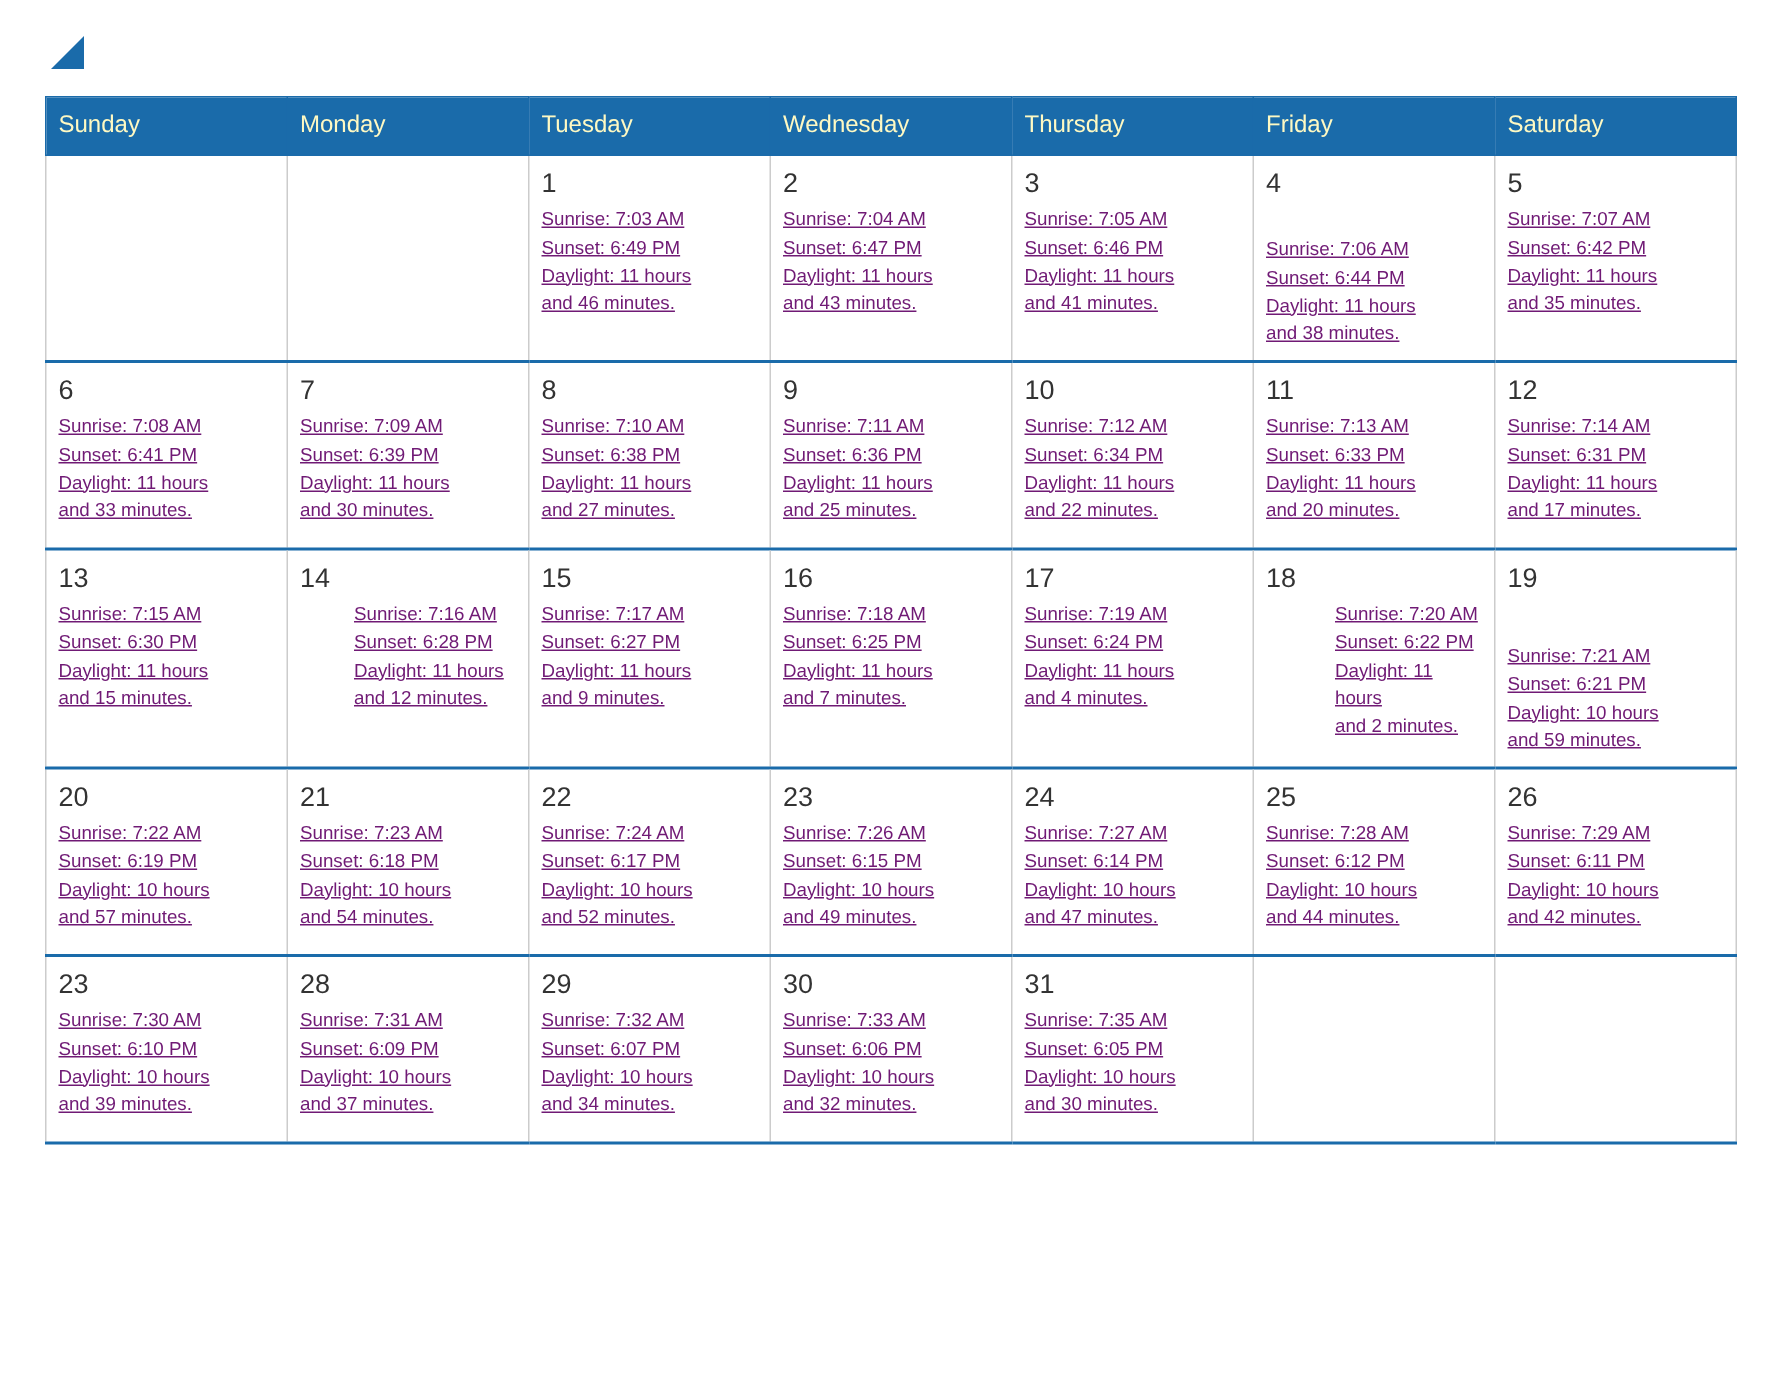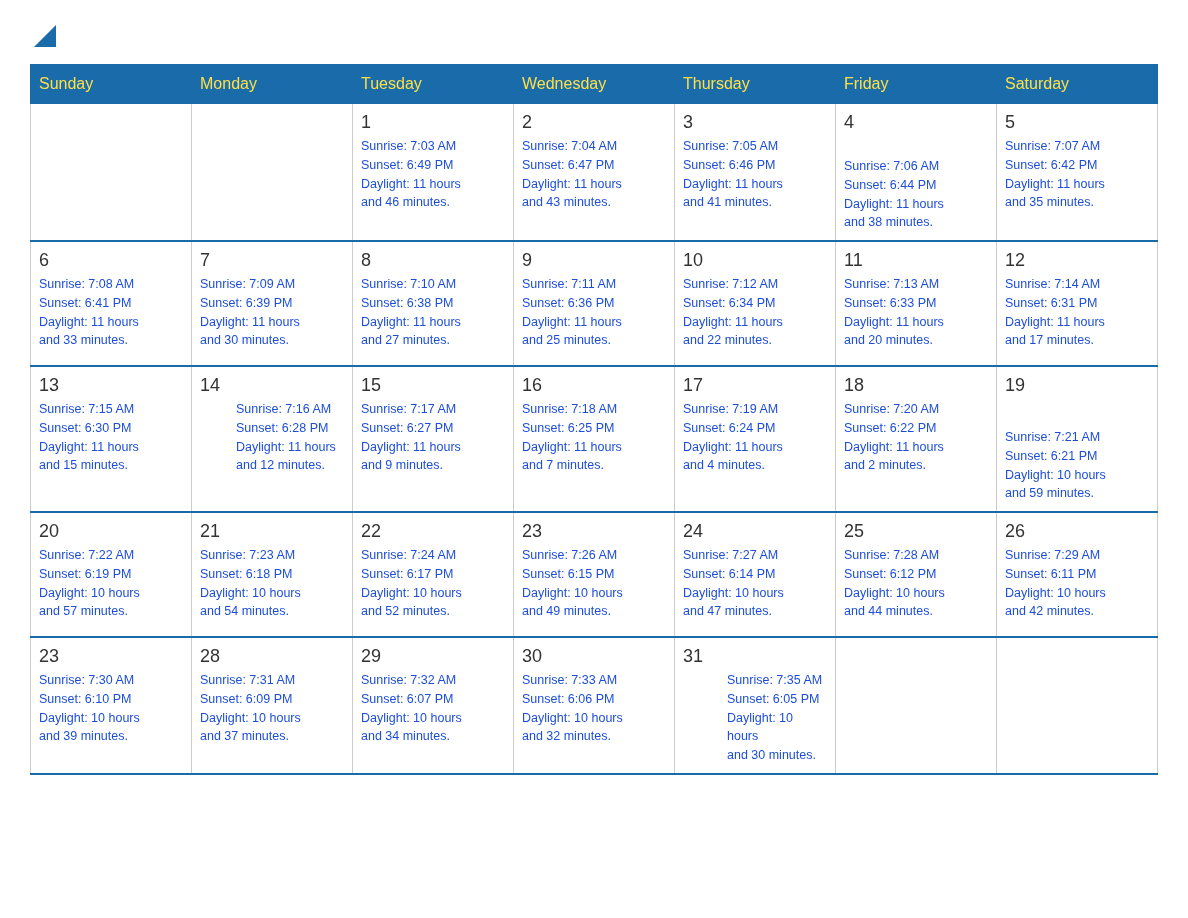--- a/index.html
+++ b/index.html
@@ -29,21 +29,21 @@
       color: #555;
       margin-top: 4px;
     }
     .calendar {
       width: 100%;
       border-collapse: collapse;
       margin-top: 10px;
     }
     .calendar th {
       background-color: #1a6baa;
-      color: #fde047;
+      color: #fef9c3;
       padding: 10px 8px;
       text-align: left;
       font-size: 16px;
       font-weight: normal;
       border: 1px solid #1a6baa;
     }
     .calendar td {
       border: 1px solid #ccc;
       border-bottom: 2px solid #1a6baa;
       vertical-align: top;
@@ -54,22 +54,23 @@
     }
     .day-number {
       font-size: 18px;
       color: #333;
       font-weight: normal;
       display: block;
       margin-bottom: 4px;
     }
     .day-info {
       font-size: 12.5px;
-      color: #1d4ed8;
+      color: #701a75;
       line-height: 1.5;
+      text-decoration: underline;
     }
     .logo-container {
       display: flex;
       flex-direction: column;
     }
     .logo-top {
       display: flex;
       align-items: center;
       font-size: 30px;
       font-weight: bold;
@@ -237,21 +238,21 @@
         </td>
         <td>
           <span class="day-number">17</span>
           <div class="day-info" style="white-space: pre-line;">Sunrise: 7:19 AM
 Sunset: 6:24 PM
 Daylight: 11 hours
 and 4 minutes.</div>
         </td>
         <td>
           <span class="day-number">18</span>
-          <div class="day-info" style="white-space: pre-line;">Sunrise: 7:20 AM
+          <div class="day-info" style="white-space: pre-line; margin-left: 46px;">Sunrise: 7:20 AM
 Sunset: 6:22 PM
 Daylight: 11 hours
 and 2 minutes.</div>
         </td>
         <td>
           <span class="day-number">19</span>
           <div class="day-info" style="white-space: pre-line; margin-top: 32px;">Sunrise: 7:21 AM
 Sunset: 6:21 PM
 Daylight: 10 hours
 and 59 minutes.</div>
@@ -332,21 +333,21 @@
         </td>
         <td>
           <span class="day-number">30</span>
           <div class="day-info" style="white-space: pre-line;">Sunrise: 7:33 AM
 Sunset: 6:06 PM
 Daylight: 10 hours
 and 32 minutes.</div>
         </td>
         <td>
           <span class="day-number">31</span>
-          <div class="day-info" style="white-space: pre-line; margin-left: 44px;">Sunrise: 7:35 AM
+          <div class="day-info" style="white-space: pre-line;">Sunrise: 7:35 AM
 Sunset: 6:05 PM
 Daylight: 10 hours
 and 30 minutes.</div>
         </td>
         <td></td>
         <td></td>
       </tr>
     </tbody>
 </table>
 

